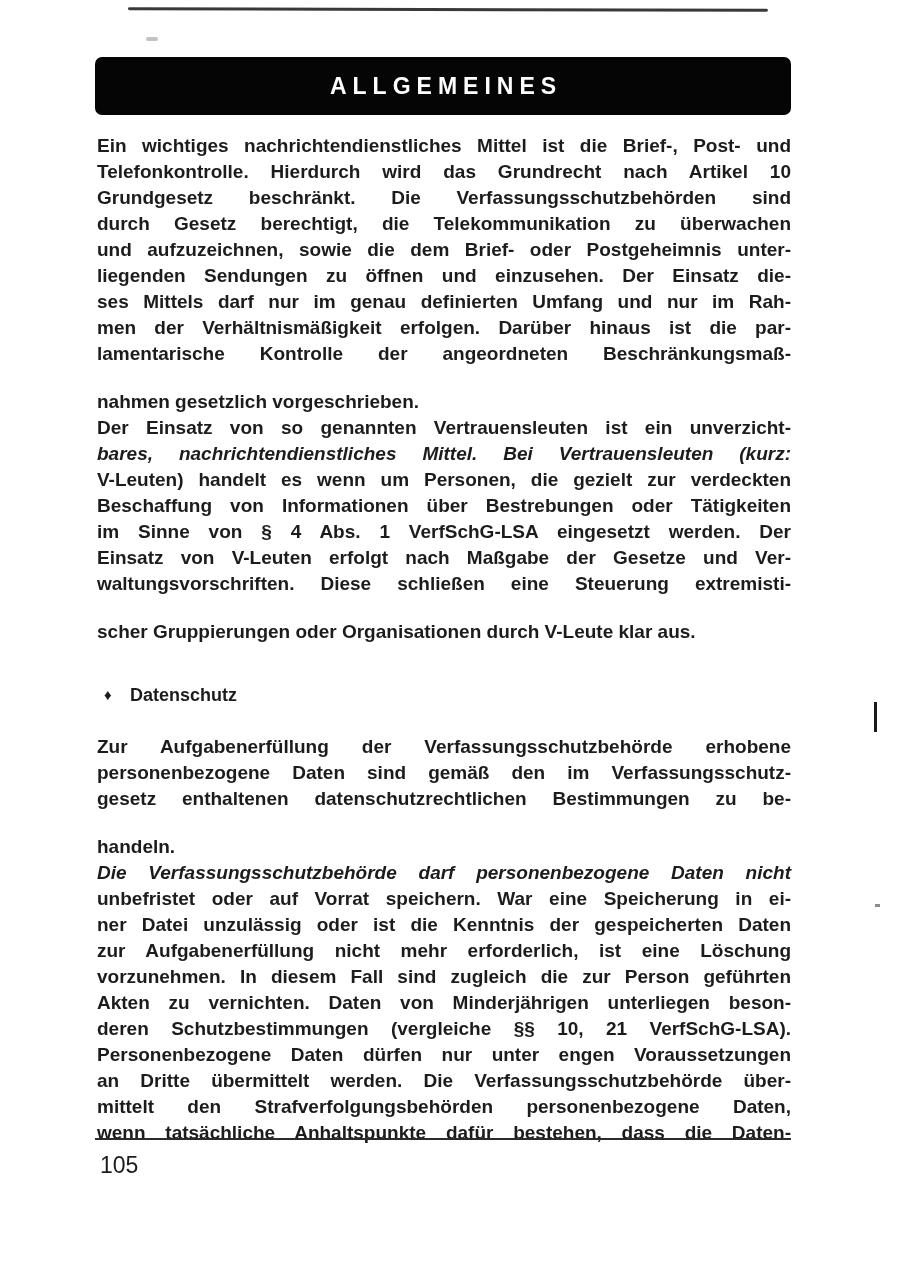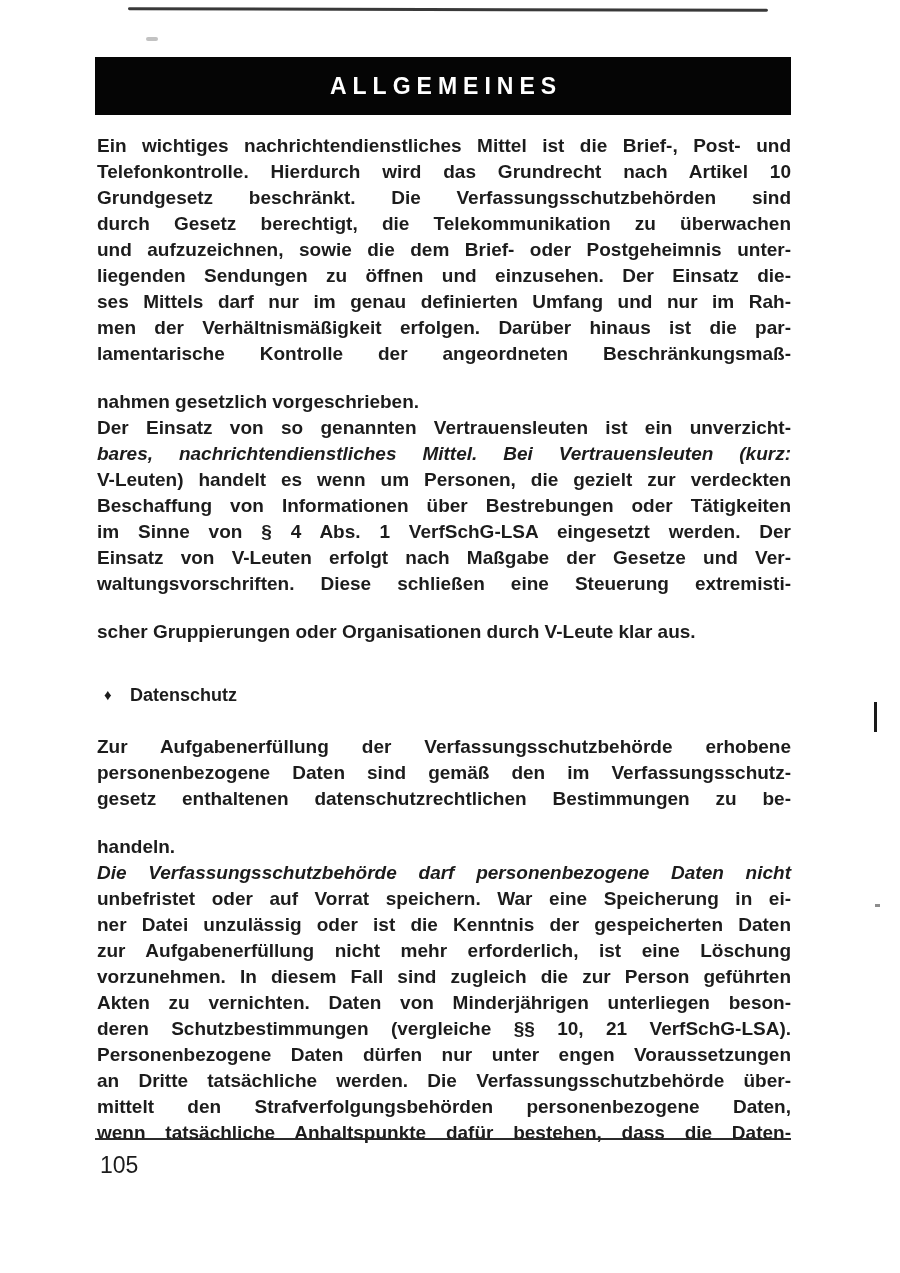--- a/index.html
+++ b/index.html
@@ -32,21 +32,21 @@
   }
   .margin-dot {
     position: absolute; left: 875px; top: 904px;
     width: 5px; height: 3px; background: #8d8d8d;
   }
   
   .header-bar {
     position: absolute; left: 95px; top: 57px;
     width: 696px; height: 58px;
     background: #050505;
-    display: flex; align-items: center; justify-content: center;
+    display: flex; align-items: center; justify-content: center; border-radius: 7px;
   }
   .header-title {
     color: #ffffff;
     font-size: 23px;
     font-weight: 700;
     letter-spacing: 6px;
     padding-left: 6px; 
   }
   
   .body {
@@ -136,21 +136,21 @@
     <div class="line last">handeln.</div>
 
     <div class="line italic">Die Verfassungsschutzbehörde darf personenbezogene Daten nicht</div>
     <div class="line">unbefristet oder auf Vorrat speichern. War eine Speicherung in ei-</div>
     <div class="line">ner Datei unzulässig oder ist die Kenntnis der gespeicherten Daten</div>
     <div class="line">zur Aufgabenerfüllung nicht mehr erforderlich, ist eine Löschung</div>
     <div class="line">vorzunehmen. In diesem Fall sind zugleich die zur Person geführten</div>
     <div class="line">Akten zu vernichten. Daten von Minderjährigen unterliegen beson-</div>
     <div class="line">deren Schutzbestimmungen (vergleiche §§ 10, 21 VerfSchG-LSA).</div>
     <div class="line">Personenbezogene Daten dürfen nur unter engen Voraussetzungen</div>
-    <div class="line">an Dritte tatsächliche werden. Die Verfassungsschutzbehörde über-</div>
+    <div class="line">an Dritte übermittelt werden. Die Verfassungsschutzbehörde über-</div>
     <div class="line">mittelt den Strafverfolgungsbehörden personenbezogene Daten,</div>
     <div class="line">wenn tatsächliche Anhaltspunkte dafür bestehen, dass die Daten-</div>
 
   </div>
 
   <div class="margin-mark-bar"></div>
   <div class="margin-dot"></div>
 
   <div class="footer-rule"></div>
   <div class="page-number">105</div>

